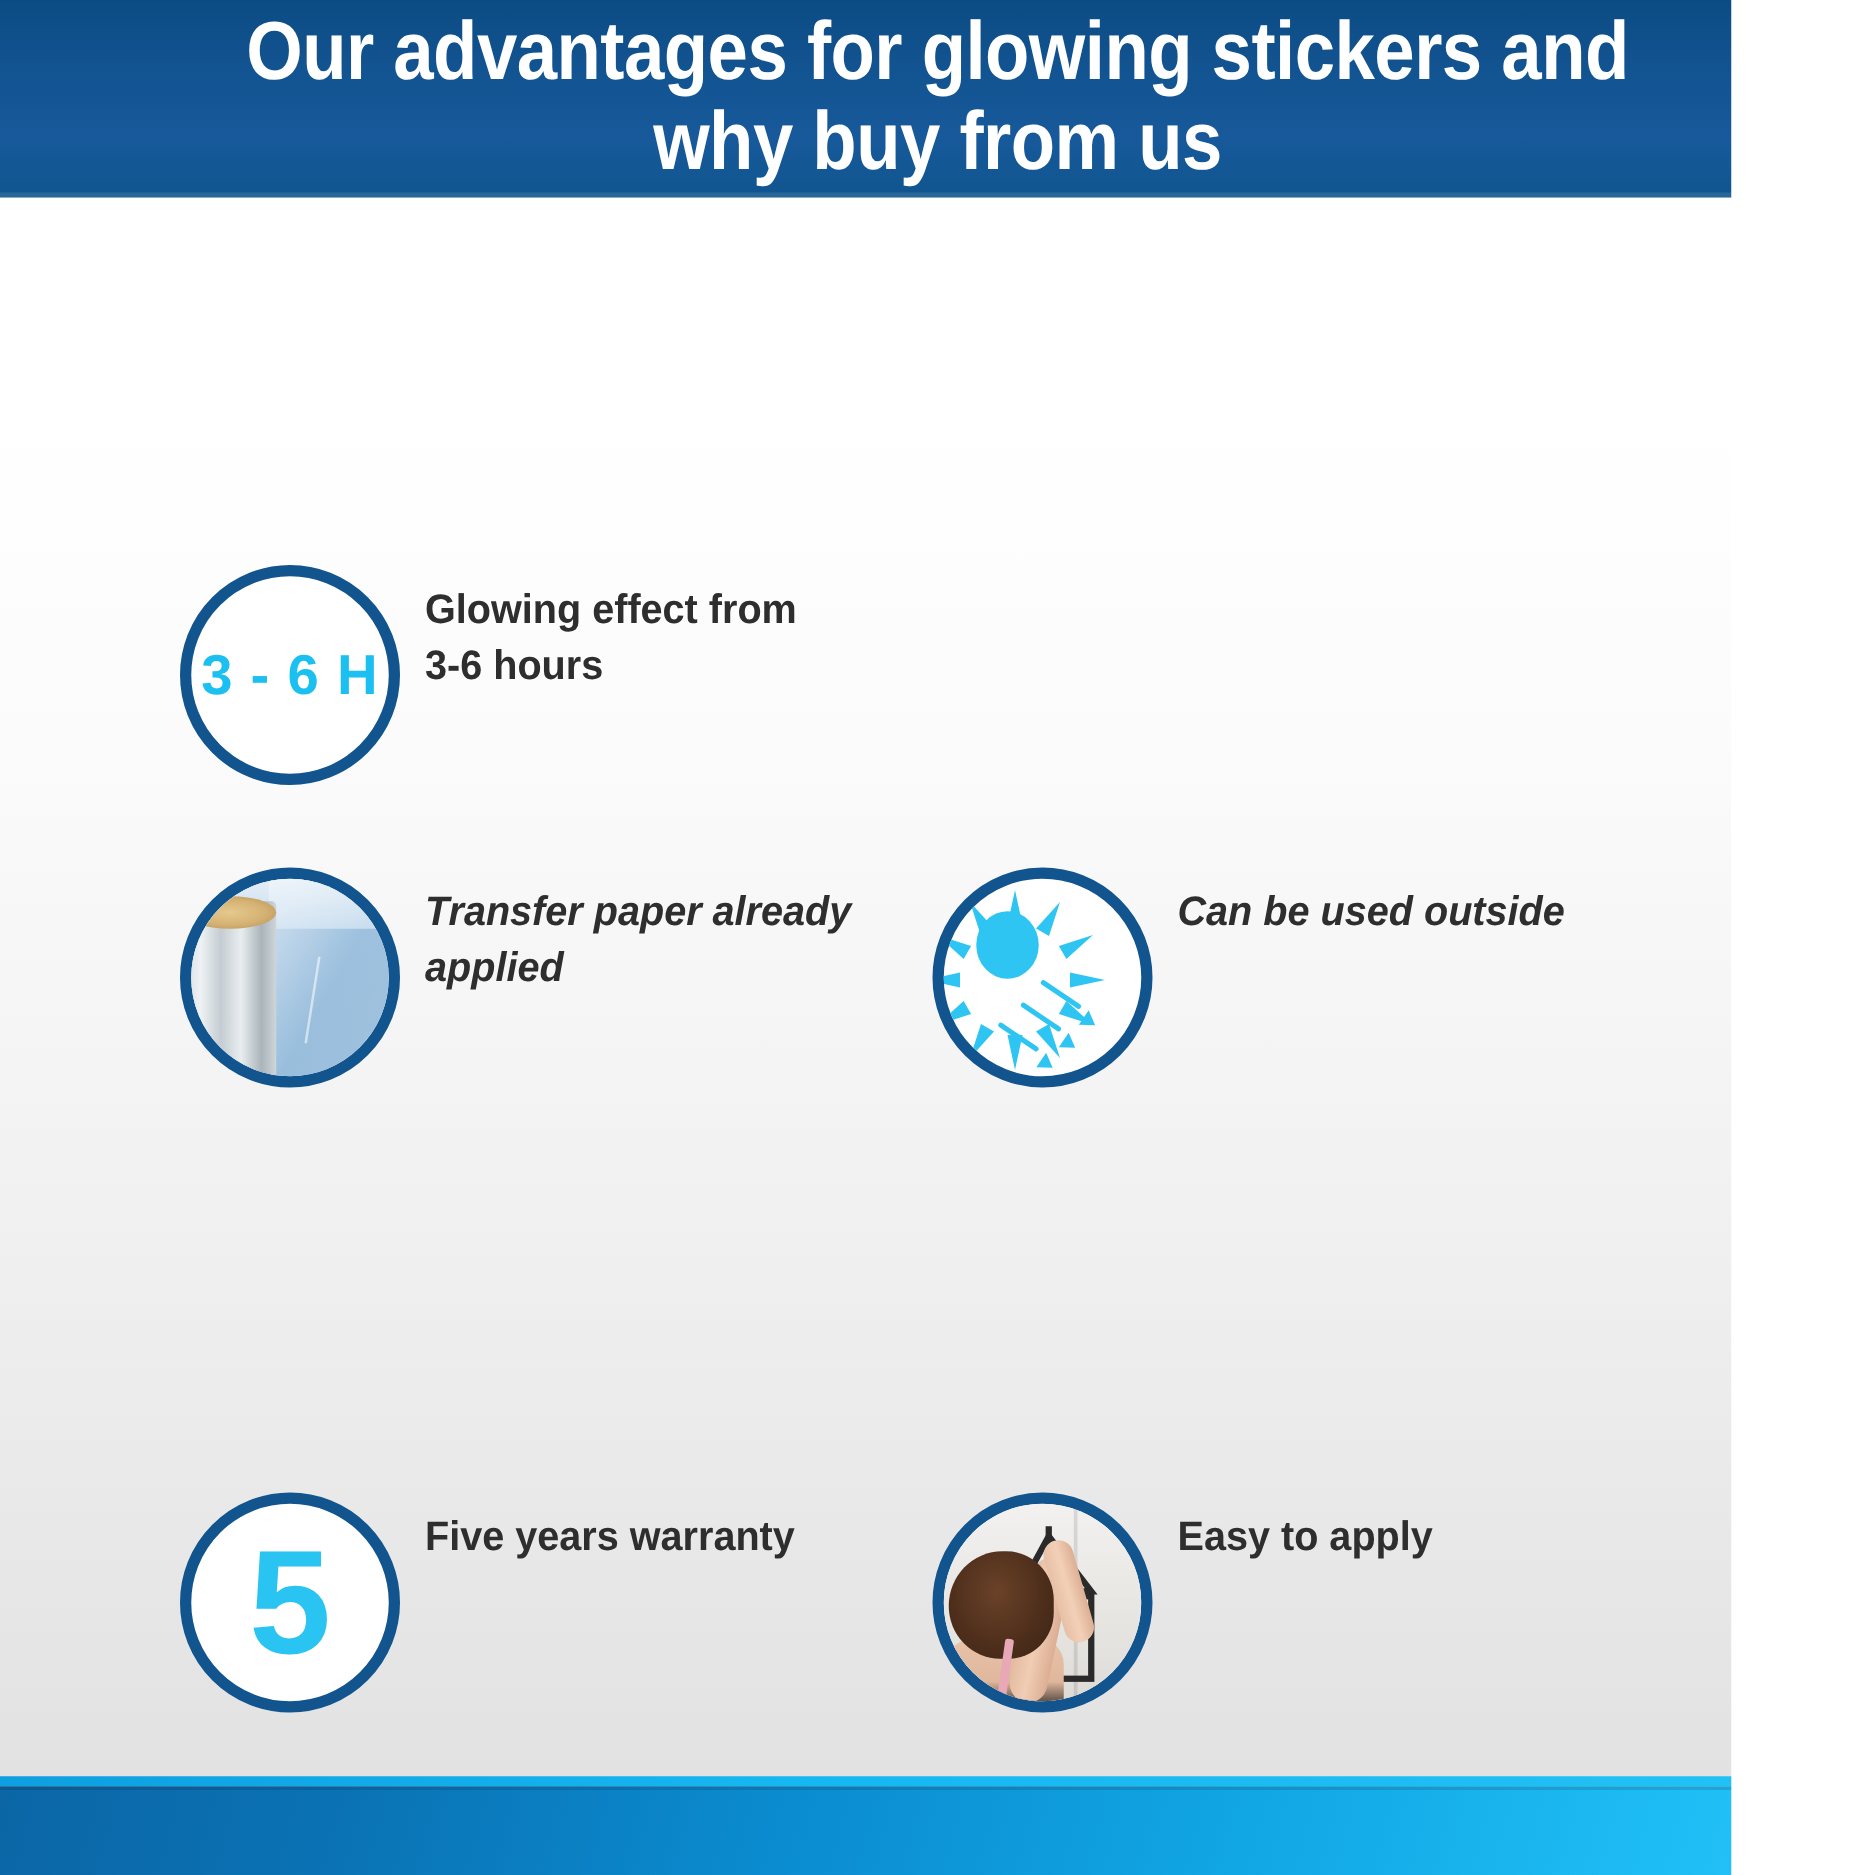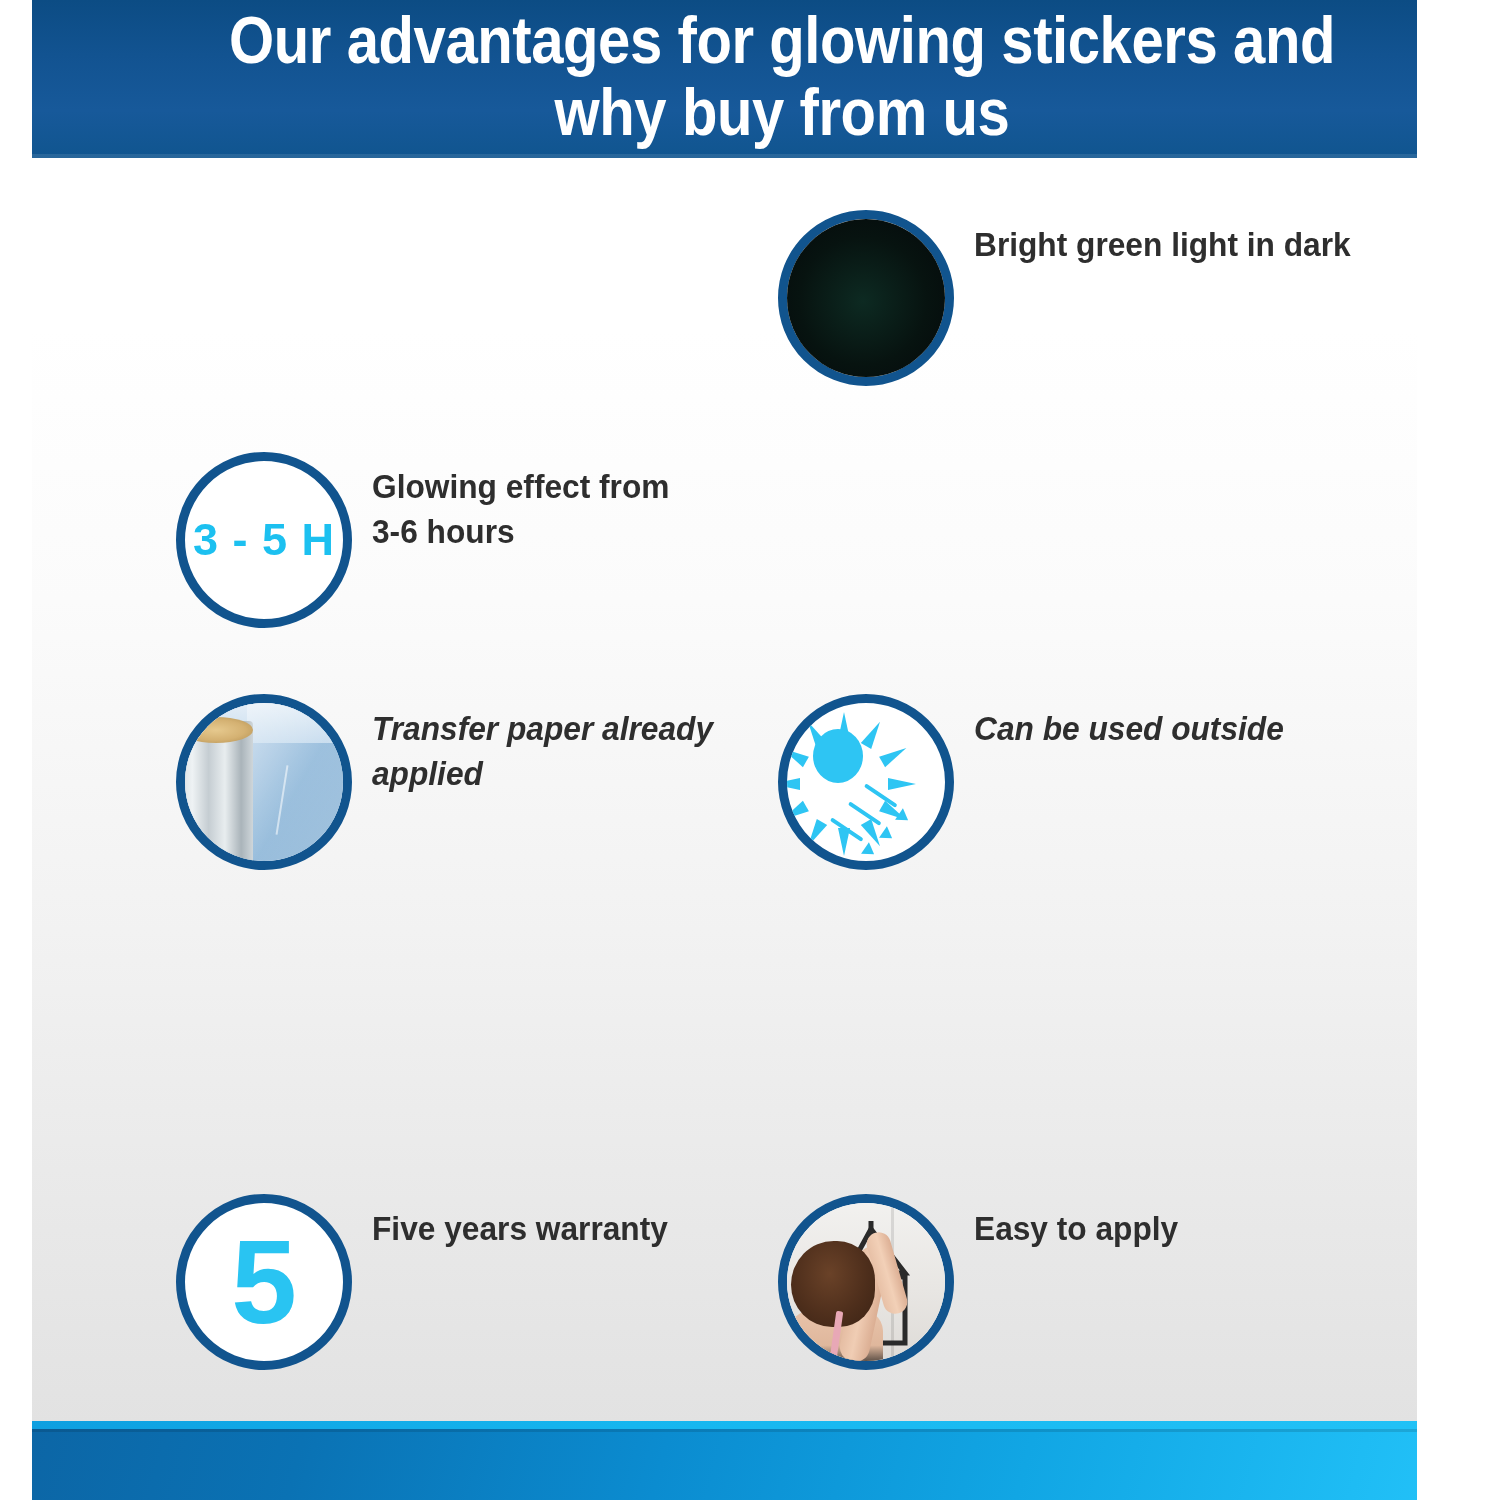--- a/index.html
+++ b/index.html
@@ -20,21 +20,20 @@
     height: 1500px;
     background: linear-gradient(to bottom,
         #ffffff 0%,
         #ffffff 22%,
         #fbfbfb 40%,
         #f2f2f2 62%,
         #e8e8e8 82%,
         #e2e2e2 95%,
         #e0e0e0 100%);
     overflow: hidden;
-    margin-left: 32px;
   }
 
   
   #header-banner {
     position: absolute;
     left: 0;
     top: 0;
     width: 1500px;
     height: 158px;
     background: linear-gradient(to bottom, #0c4c84 0%, #125391 35%, #17599a 70%, #10558f 100%);
@@ -398,50 +397,24 @@
 <div id="page">
 
   <div id="header-banner">
     <div id="header-title">Our advantages for glowing stickers and
 why buy from us</div>
   </div>
 
   <div id="features-grid">
 
 
-    <div class="feature-item feature-col-right feature-row-0">
-      <div class="feature-icon">
-        <div class="feature-icon-inner">
-          <div class="hand-bg"></div>
-          <svg width="158" height="158" viewBox="0 0 158 158">
-            <g fill="#3ed6bd">
-              <path d="M40 24 C46 16 56 19 57 30 L60 72 L48 72 Z"></path>
-              <path d="M63 14 C70 6 80 10 80 21 L80 70 L66 70 Z"></path>
-              <path d="M88 16 C95 9 104 13 103 24 L100 70 L88 70 Z"></path>
-              <path d="M110 38 C117 31 126 36 124 47 L115 80 L104 76 Z"></path>
-              <path d="M12 102 C8 92 16 84 25 88 L46 100 L40 116 Z"></path>
-              <path d="M44 70 C62 62 96 62 110 72 C122 82 122 100 114 114
-                       C106 128 88 138 70 136 C50 134 36 122 34 106
-                       C33 94 36 76 44 70 Z"></path>
-              <path d="M52 128 L58 146 L68 144 L64 128 Z"></path>
-              <path d="M76 132 L80 148 L90 145 L85 130 Z"></path>
-            </g>
-            <g fill="#07120f">
-              <path d="M72 98 C80 94 94 98 98 106 C92 112 78 112 72 106 Z"></path>
-              <path d="M62 108 L78 124 L74 128 L58 112 Z"></path>
-            </g>
-          </svg>
-        </div>
-      </div>
-      <div class="feature-label">Bright green light in dark</div>
-    </div>
 
     <div class="feature-item feature-col-left feature-row-1">
       <div class="feature-icon">
-        <div class="icon-text-36h">3 - 5 H</div>
+        <div class="icon-text-36h">3 - 6 H</div>
       </div>
       <div class="feature-label">Glowing effect from
 3-6 hours</div>
     </div>
 
 
     <div class="feature-item feature-col-left feature-row-2">
       <div class="feature-icon">
         <div class="feature-icon-inner">
           <div class="film-photo">

